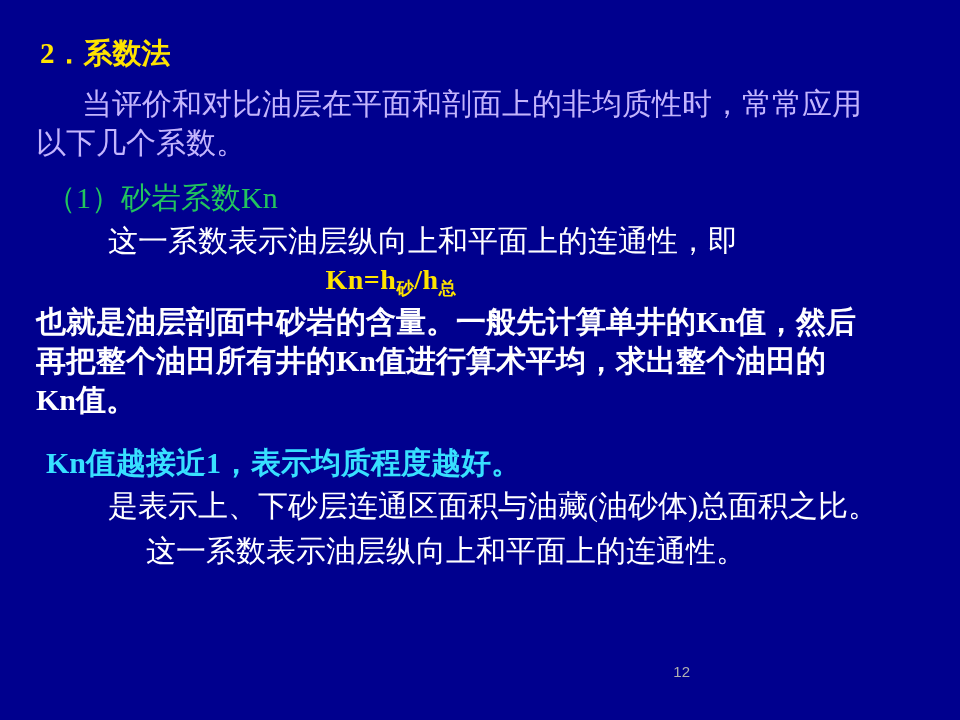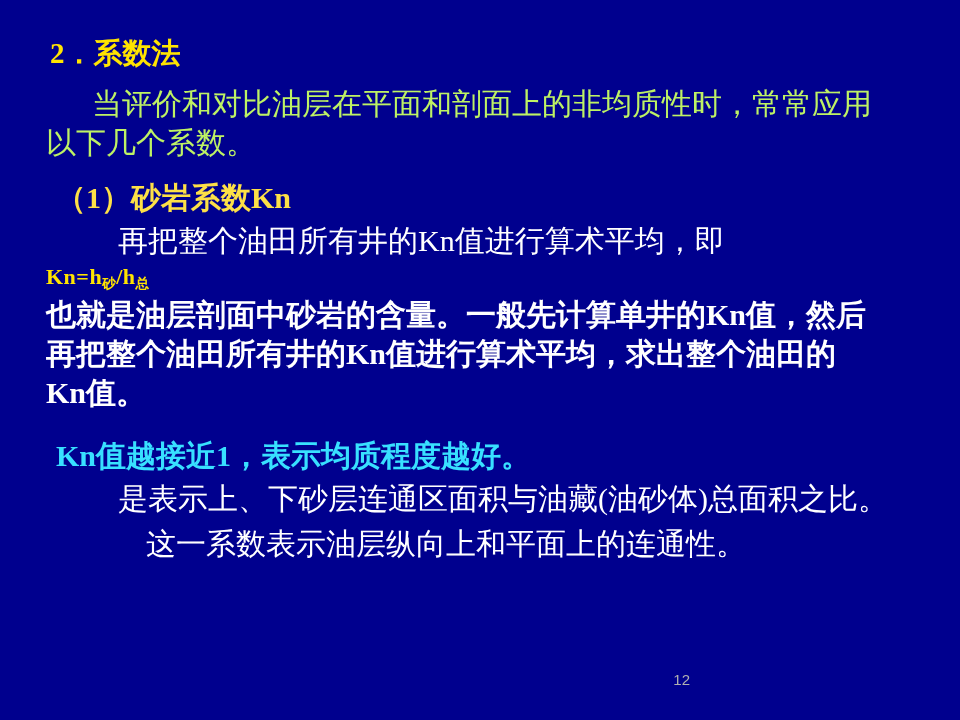--- a/index.html
+++ b/index.html
@@ -11,57 +11,58 @@
     height: 720px;
     background: #00008e;
     font-family: "Liberation Serif", "DejaVu Serif", serif;
     overflow: hidden;
   }
   .slide {
     position: relative;
     width: 776px;
     height: 720px;
     box-sizing: border-box;
-    padding: 34px 30px 10px 46px;
+    padding: 34px 30px 10px 36px;
   }
   .heading {
     color: #ffe400;
     font-size: 29px;
     font-weight: bold;
     margin-left: 4px;
     margin-bottom: 10px;
     white-space: nowrap;
   }
   .body-para {
-    color: #bef264;
+    color: #c4b5fd;
     font-size: 30px;
     line-height: 1.3;
     margin-bottom: 16px;
   }
   .indent1 { text-indent: 46px; }
   .sub-heading {
-    color: #fde047;
+    color: #22c55e;
     font-size: 30px;
-    font-weight: bold;
+    font-weight: normal;
     margin-left: 10px;
     margin-top: 14px;
     margin-bottom: 2px;
     white-space: nowrap;
   }
   .definition {
     color: #ffffff;
     font-size: 30px;
     margin-left: 72px;
     margin-bottom: 2px;
     white-space: nowrap;
   }
   .formula {
     color: #ffe400;
-    font-size: 22px;
+    font-size: 28px;
     font-weight: bold;
+    text-align: center;
     margin: 2px 0 2px 0;
     letter-spacing: 0.5px;
   }
   .block-bold {
     color: #ffffff;
     font-size: 30px;
     font-weight: bold;
     line-height: 1.3;
   }
   .cyan {
@@ -88,42 +89,42 @@
     margin-top: 4px;
     white-space: nowrap;
   }
   sub {
     font-size: 0.62em;
     vertical-align: -0.28em;
   }
   .page-number {
     position: absolute;
     right: 86px;
-    bottom: 32px;
+    bottom: 40px;
     color: #b0b0b0;
     font-size: 15px;
     font-family: "Liberation Sans", sans-serif;
   }
   .nowrap { white-space: nowrap; }
 </style>
 </head>
 <body>
 
 <div class="slide">
 
   <div class="heading">2．系数法</div>
 
   <div class="body-para">
     <div class="indent1 nowrap">当评价和对比油层在平面和剖面上的非均质性时，常常应用</div>
     <div class="nowrap">以下几个系数。</div>
   </div>
 
   <div class="sub-heading">（1）砂岩系数Kn</div>
 
-  <div class="definition">再把整个油田所有井的Kn值进行算术平均，即</div>
+  <div class="definition">这一系数表示油层纵向上和平面上的连通性，即</div>
 
   <div class="formula">
     <span>Kn=h</span><sub>砂</sub><span>/h</span><sub>总</sub>
   </div>
 
   <div class="block-bold">
     <div class="nowrap">也就是油层剖面中砂岩的含量。一般先计算单井的Kn值，然后</div>
     <div class="nowrap">再把整个油田所有井的Kn值进行算术平均，求出整个油田的</div>
     <div class="nowrap">Kn值。</div>
   </div>

